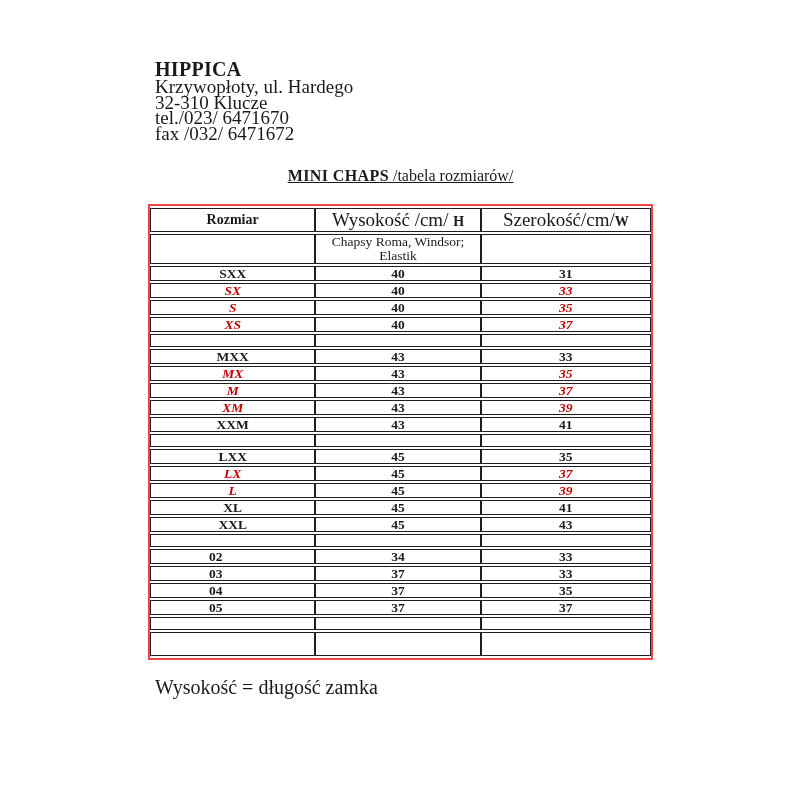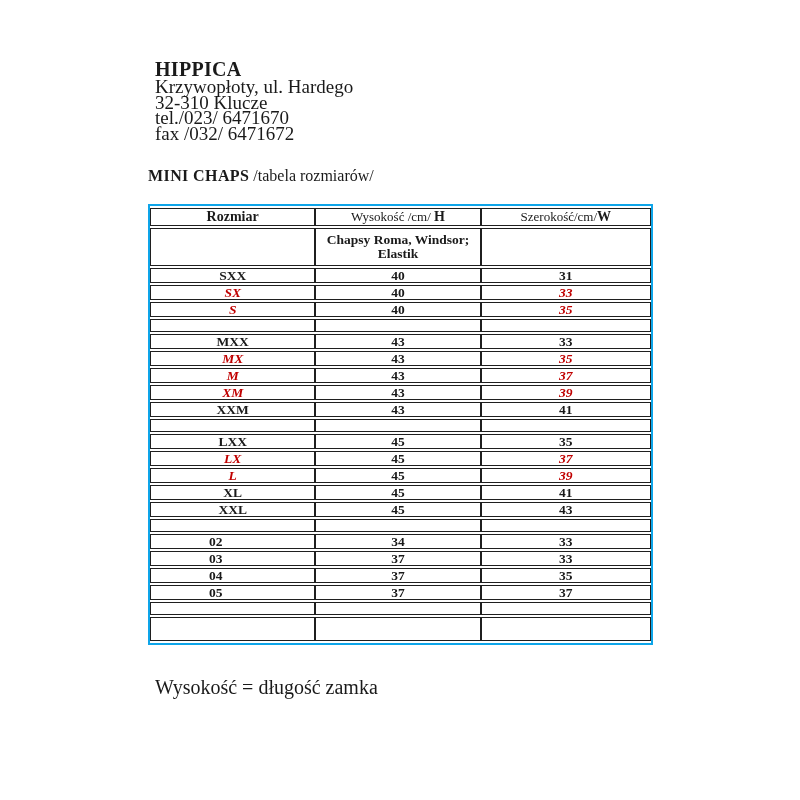--- a/index.html
+++ b/index.html
@@ -14,43 +14,43 @@
   .page { position: absolute; inset: 0; background: #ffffff; }
 
   
   .letterhead { position: absolute; left: 155px; top: 59px; }
   .company { font-weight: bold; font-size: 20px; line-height: 20px; letter-spacing: 0.3px; }
   .addr { font-size: 19px; line-height: 15.5px; }
 
   
   .doc-title {
     position: absolute; left: 148px; top: 167px; width: 505px;
-    font-size: 16px; line-height: 18px;
+    text-align: center; font-size: 16px; line-height: 18px; text-decoration: underline;
   }
   .title-main { font-weight: bold; letter-spacing: 0.4px; }
 
   
   table.size-table {
     position: absolute; left: 148px; top: 204px; width: 505px;
     table-layout: fixed;
     border-collapse: separate;
     border-spacing: 0 2px;
-    border: 2px solid #0ea5e9;
+    border: 2px solid #ef4444;
     background: #ffffff;
   }
   col.c1 { width: 33%; } col.c2 { width: 33%; } col.c3 { width: 34%; }
   th, td {
     border: 1px solid #1f1f1f;
     text-align: center; vertical-align: middle;
     padding: 0; overflow: hidden;
   }
   th.col-head { font-weight: bold; font-size: 14px; height: 18px; }
-  th.col-head .prefix { font-weight: normal; font-size: 13px; }
+  th.col-head .prefix { font-weight: normal; font-size: 19px; }
   th.col-head .unit-letter { font-weight: bold; font-size: 14px; }
-  tr.subheader-row td { height: 38px; font-size: 13.5px; line-height: 14px; font-weight: bold; }
+  tr.subheader-row td { height: 30px; font-size: 13.5px; line-height: 14px; font-weight: normal; }
   tbody td { height: 14px; font-size: 13.5px; line-height: 13px; font-weight: bold; }
   tbody tr.spacer td { height: 13px; }
   tbody tr.spacer.tall td { height: 24px; }
   td.red { color: var(--red, #c00000); font-style: italic; }
   td.num-size { padding-right: 34px; }
 
   
   .footnote { position: absolute; left: 155px; top: 676px; font-size: 20px; }
 </style>
 </head>
@@ -95,20 +95,25 @@
         <tr>
           <td class="red">SX</td>
           <td>40</td>
           <td class="red">33</td>
         </tr>
         <tr>
           <td class="red">S</td>
           <td>40</td>
           <td class="red">35</td>
         </tr>
+        <tr>
+          <td class="red">XS</td>
+          <td>40</td>
+          <td class="red">37</td>
+        </tr>
         <tr class="spacer">
           <td></td>
           <td></td>
           <td></td>
         </tr>
         <tr>
           <td>MXX</td>
           <td>43</td>
           <td>33</td>
         </tr>

